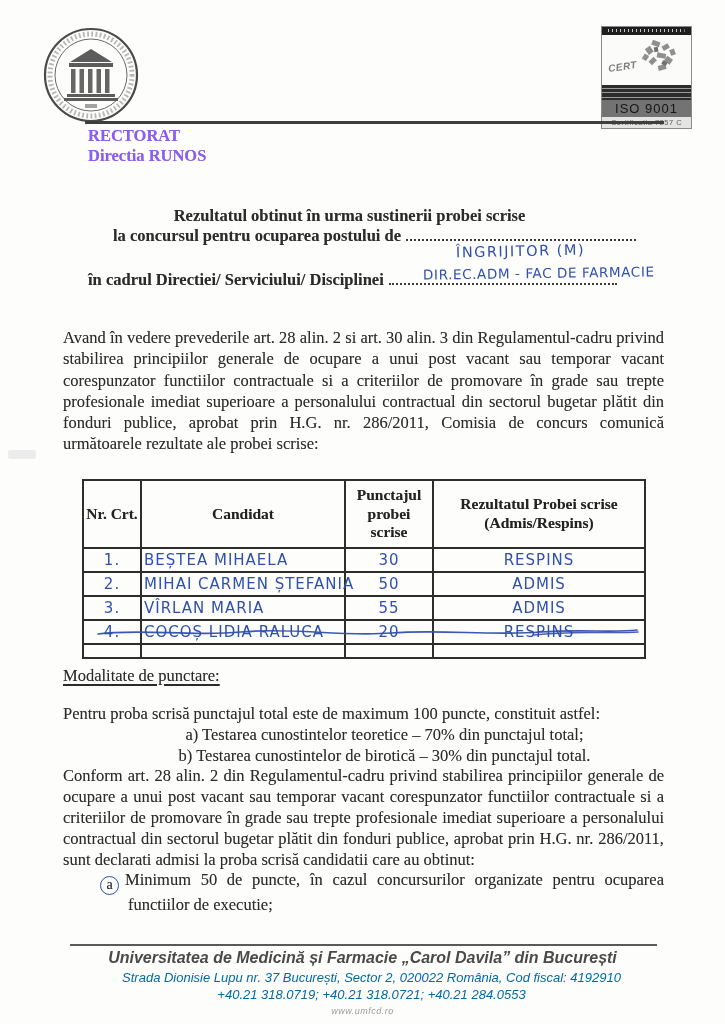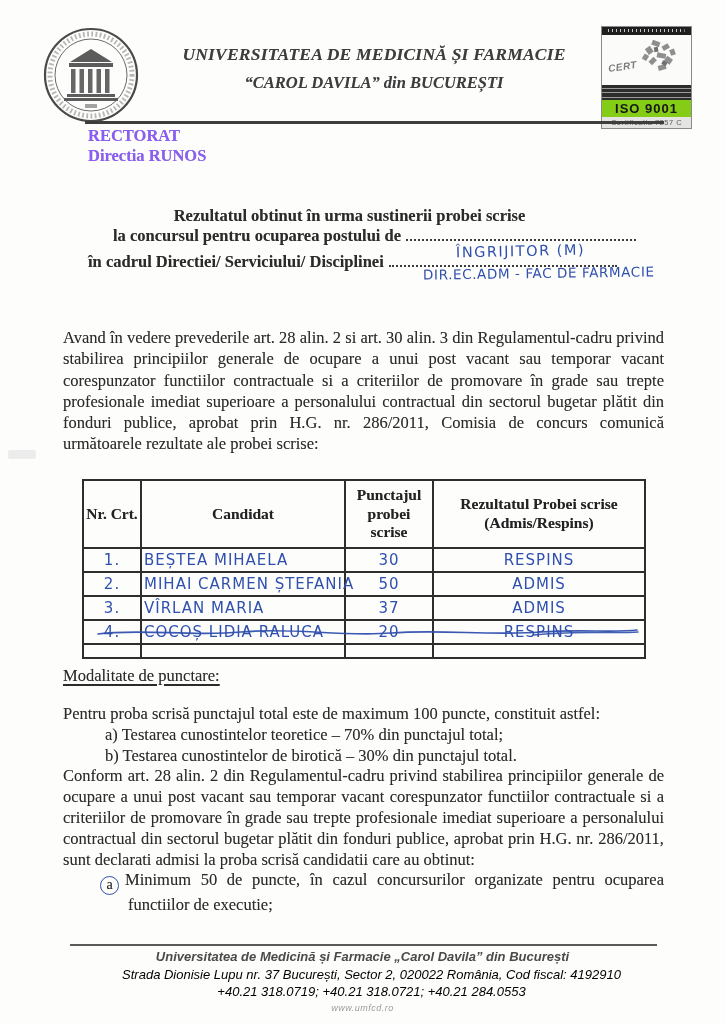--- a/index.html
+++ b/index.html
@@ -17,49 +17,49 @@
   .badge{position:absolute;left:601px;top:26px;width:89px;height:101px;
          border:1px solid #8a8a8a;background:#f6f6f5;display:flex;flex-direction:column;
          overflow:hidden;font-family:"Liberation Sans",sans-serif;text-shadow:none;}
   .badge-topbar{height:9px;background:#1f1f1f;
       background-image:repeating-linear-gradient(90deg,rgba(255,255,255,.75) 0 1.5px,transparent 1.5px 4px);
       background-size:86% 3px;background-position:center;background-repeat:no-repeat;}
   .badge-logo{flex:1;position:relative;background:#fbfbfa;}
   .badge-logo .cert-word{position:absolute;left:6px;top:26px;font-size:10px;font-style:italic;
       color:#7d7d7d;font-weight:bold;letter-spacing:.5px;transform:rotate(-8deg);}
   .badge-darkband{height:17px;background:repeating-linear-gradient(180deg,#2c2c2c 0 3.2px,#9b9b9b 3.2px 4.2px);}
-  .badge-iso{height:17px;background:#84cc16;color:#161616;font-weight:bold;font-size:13px;
+  .badge-iso{height:17px;background:#737373;color:#161616;font-weight:normal;font-size:13px;
       letter-spacing:1px;text-align:center;line-height:17px;}
   .badge-certline{height:12px;background:#e4e4e2;color:#5c5c5c;font-size:7.5px;
       text-align:center;line-height:11px;letter-spacing:.5px;}
 
   .header-rule{position:absolute;left:85px;top:121px;width:579px;height:3px;background:#3e3e3e;}
   .office{position:absolute;left:88px;top:126px;font-weight:bold;font-size:16.5px;line-height:19.5px;color:#8b5cf6;}
 
   
   .doc-title{position:absolute;left:0;top:206px;width:699px;text-align:center;font-weight:bold;font-size:16.5px;}
   .fill-line{position:absolute;font-weight:bold;font-size:16.5px;white-space:nowrap;}
   #fill1{left:113px;top:226px;}
-  #fill2{left:88px;top:252px;}
+  #fill2{left:88px;top:270px;}
   .dotted{display:inline-block;height:13px;border-bottom:2.4px dotted #3c3c3c;margin-left:5px;}
   #fill1 .dotted{width:230px;}
   #fill2 .dotted{width:228px;}
 
   .hand{font-family:"DejaVu Sans",sans-serif;color:#3050ae;text-shadow:none;}
   .hw-overlay{position:absolute;white-space:nowrap;}
   #hw1{left:456px;top:243px;font-size:14.5px;letter-spacing:1.5px;transform:rotate(-1.2deg);}
   #hw2{left:423px;top:265px;font-size:13.5px;letter-spacing:.6px;transform:rotate(-.8deg);}
 
   
   .para{position:absolute;left:63px;width:601px;font-size:16.5px;line-height:21.3px;text-align:justify;}
   #para1{top:327px;}
   .section-heading{position:absolute;left:63px;top:666px;font-size:16.5px;
       text-decoration:underline;text-underline-offset:3px;text-decoration-thickness:1.5px;}
   .body2{position:absolute;left:63px;top:704px;width:601px;font-size:16.5px;line-height:20.8px;text-align:justify;}
-  .list-item{padding-left:42px;text-align:left;}
+  .list-item{padding-left:42px;text-align:center;}
   .circled-item{padding-left:65px;text-indent:-28px;text-align:justify;}
   .circle-a{display:inline-flex;width:19px;height:19px;border:1.7px solid #3050ae;border-radius:50%;
       align-items:center;justify-content:center;font-size:14px;color:#222;margin-right:6px;
       vertical-align:-4px;text-indent:0;box-sizing:border-box;}
 
   
   .table-wrap{position:absolute;left:82px;top:479px;width:562px;}
   table{border-collapse:collapse;width:100%;table-layout:fixed;}
   th,td{border:2px solid #2e2e2e;}
   th{font-weight:bold;font-size:15.5px;line-height:18.5px;text-align:center;vertical-align:middle;
@@ -70,22 +70,22 @@
   .c-cand{text-align:left;white-space:nowrap;border-radius:11px;}
   .c-punct{text-align:center;}
   .c-rez{text-align:center;border-radius:11px;}
   tr.empty-row td{height:12px;}
   .squiggle{position:absolute;left:96px;top:624px;width:545px;height:16px;}
 
   
   .footer-rule{position:absolute;left:70px;top:944px;width:587px;height:2px;background:#5a5a5a;}
   .footer{position:absolute;left:0;top:949px;width:725px;text-align:center;
       font-family:"Liberation Sans",sans-serif;font-style:italic;color:#4a4a4a;text-shadow:none;}
-  .f1{font-weight:bold;font-size:13px;font-style:italic;}
-  .f2,.f3{font-size:13px;font-weight:500;margin-top:2.5px;color:#000000;margin-left:18px;}
+  .f1{font-weight:bold;font-size:16px;font-style:italic;}
+  .f2,.f3{font-size:13px;font-weight:500;margin-top:2.5px;color:#0369a1;margin-left:18px;}
   .f4{font-size:9px;color:#9c9c9c;margin-top:4px;letter-spacing:.5px;}
 
   .artifact{position:absolute;left:8px;top:450px;width:28px;height:9px;background:#ececec;border-radius:2px;}
 </style>
 </head>
 <body>
 
 <div class="page">
 
   <div class="seal">
@@ -99,24 +99,20 @@
       <rect x="38.5" y="44" width="4.5" height="24" fill="#666"></rect>
       <rect x="47" y="44" width="4.5" height="24" fill="#666"></rect>
       <rect x="55.5" y="44" width="4.5" height="24" fill="#666"></rect>
       <rect x="64" y="44" width="4.5" height="24" fill="#666"></rect>
       <rect x="26" y="69" width="48" height="3" fill="#5c5c5c"></rect>
       <rect x="23" y="73" width="54" height="3" fill="#5c5c5c"></rect>
       <rect x="44" y="79" width="12" height="4" fill="#7a7a7a" opacity=".7"></rect>
     </svg>
   </div>
 
-  <div class="uni-title">
-    <div class="l1">UNIVERSITATEA DE MEDICINĂ ȘI FARMACIE</div>
-    <div class="l2">“CAROL DAVILA” din BUCUREȘTI</div>
-  </div>
 
   <div class="badge">
     <div class="badge-topbar"></div>
     <div class="badge-logo">
       <span class="cert-word">CERT</span>
       <svg width="87" height="46" viewBox="0 0 87 46">
         <g fill="#8f8f8f">
           <rect x="50" y="6" width="8" height="5" transform="rotate(20 54 8)"></rect>
           <rect x="60" y="10" width="7" height="5" transform="rotate(-30 63 12)"></rect>
           <rect x="44" y="12" width="7" height="6" transform="rotate(55 47 15)"></rect>
@@ -180,21 +176,21 @@
       </tr>
       <tr>
         <td class="c-nr"><span class="hand">2.</span></td>
         <td class="c-cand"><span class="hand">MIHAI CARMEN ȘTEFANIA</span></td>
         <td class="c-punct"><span class="hand">50</span></td>
         <td class="c-rez"><span class="hand">ADMIS</span></td>
       </tr>
       <tr>
         <td class="c-nr"><span class="hand">3.</span></td>
         <td class="c-cand"><span class="hand">VÎRLAN MARIA</span></td>
-        <td class="c-punct"><span class="hand">37</span></td>
+        <td class="c-punct"><span class="hand">55</span></td>
         <td class="c-rez"><span class="hand">ADMIS</span></td>
       </tr>
       <tr>
         <td class="c-nr"><span class="hand">4.</span></td>
         <td class="c-cand"><span class="hand">COCOȘ LIDIA RALUCA</span></td>
         <td class="c-punct"><span class="hand">20</span></td>
         <td class="c-rez"><span class="hand">RESPINS</span></td>
       </tr>
       <tr class="empty-row">
         <td></td>

